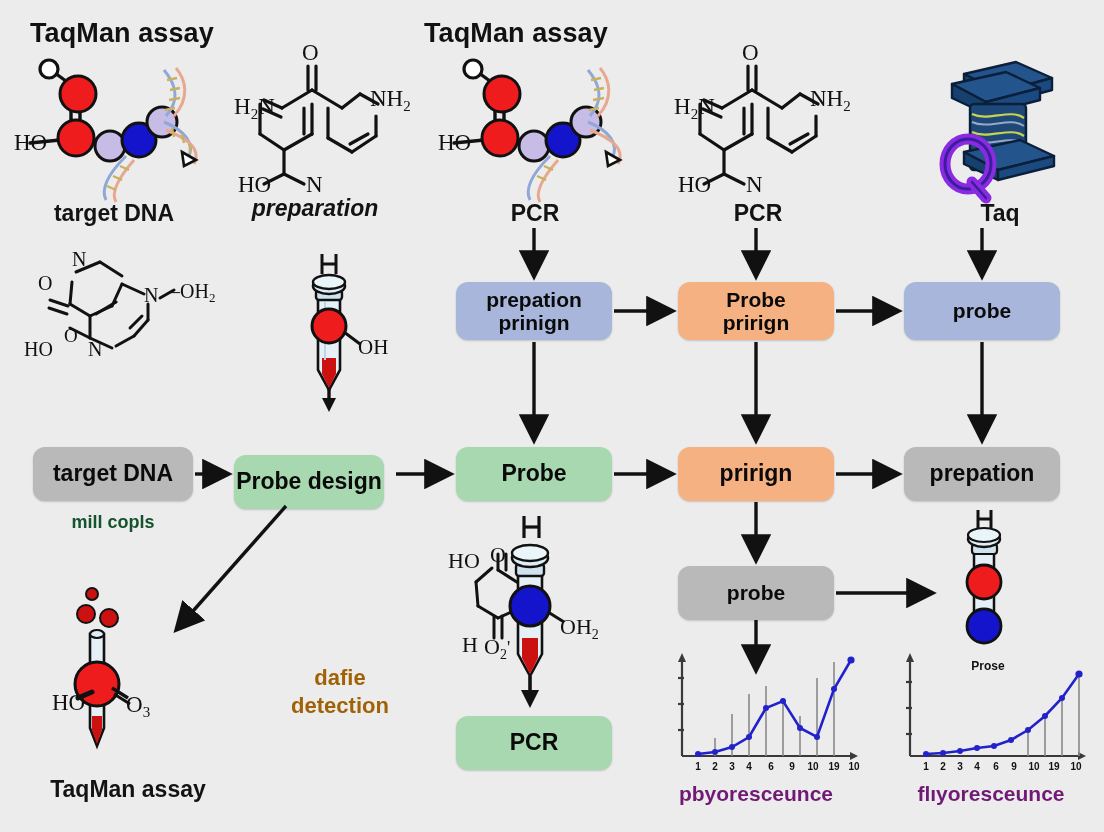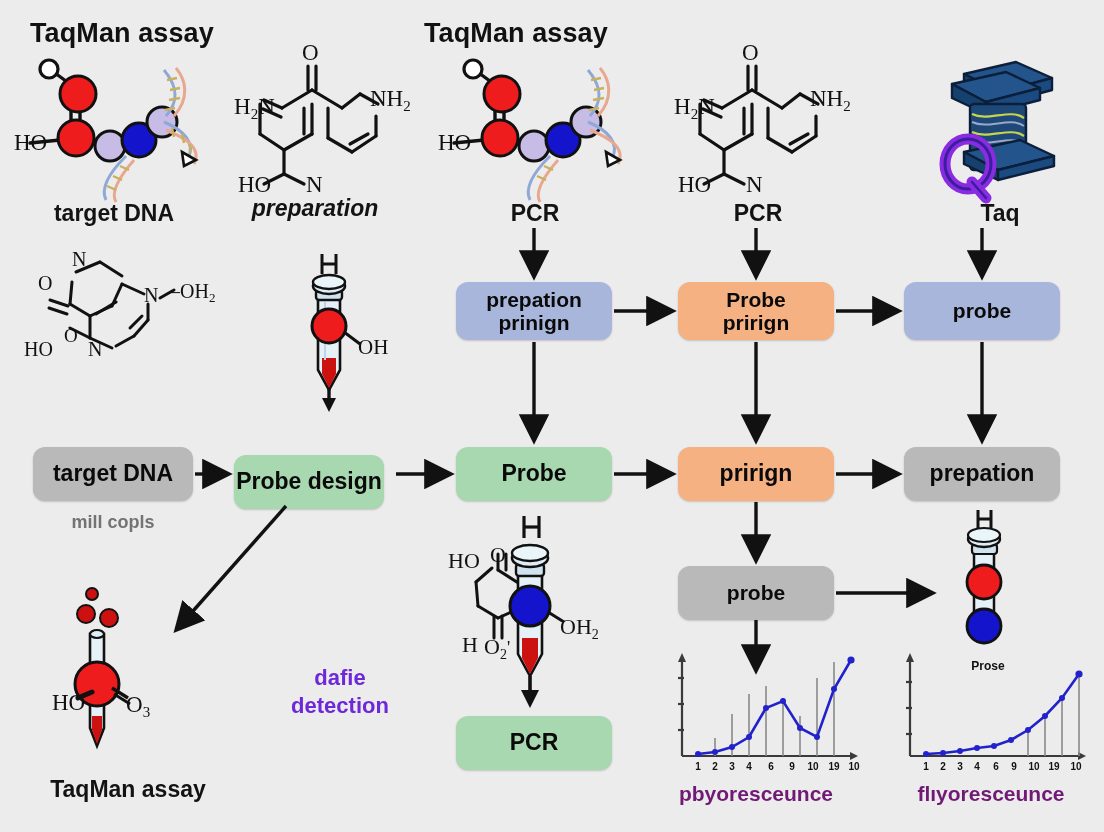--- a/index.html
+++ b/index.html
@@ -15,23 +15,23 @@
   .abs{position:absolute;}
   .lbl{
     color:#0d0d0d;
     font-weight:bold;
     text-align:center;
     white-space:nowrap;
     line-height:1.15;
   }
   .hdr{font-size:27px;font-weight:bold;color:#111;letter-spacing:.1px;}
   .cap{font-size:23px;font-weight:bold;color:#131313;}
-  .cap-sm{font-size:18px;font-weight:bold;color:#737373;}
+  .cap-sm{font-size:18px;font-weight:bold;color:#14532d;}
   .cap-chart{font-size:21px;font-weight:bold;color:#701a75;}
-  .note{font-size:22px;font-weight:bold;color:#6d28d9;line-height:1.25;text-align:center;}
+  .note{font-size:22px;font-weight:bold;color:#a16207;line-height:1.25;text-align:center;}
   .prose{font-size:12px;font-weight:bold;color:#111;}
 
   
   .box{
     position:absolute;
     border-radius:12px;
     display:flex;align-items:center;justify-content:center;
     text-align:center;
     font-weight:bold;
     color:#0a0a0a;

